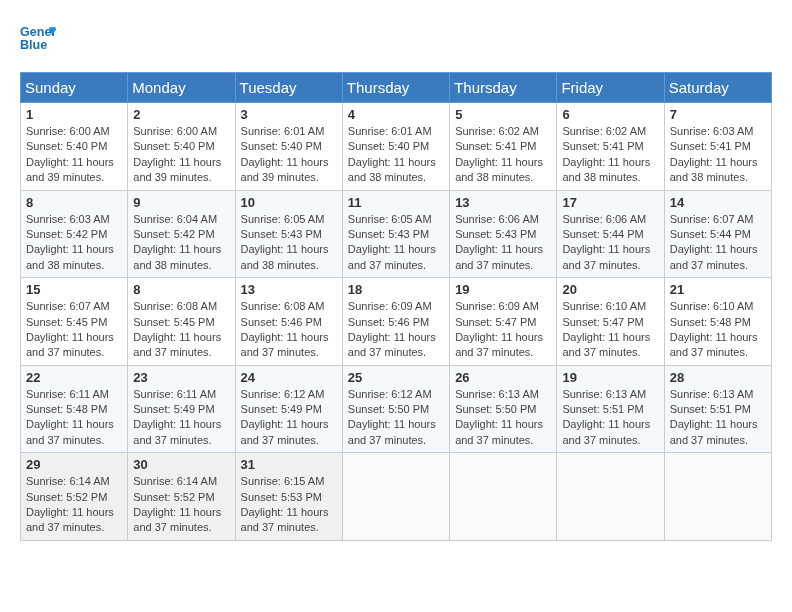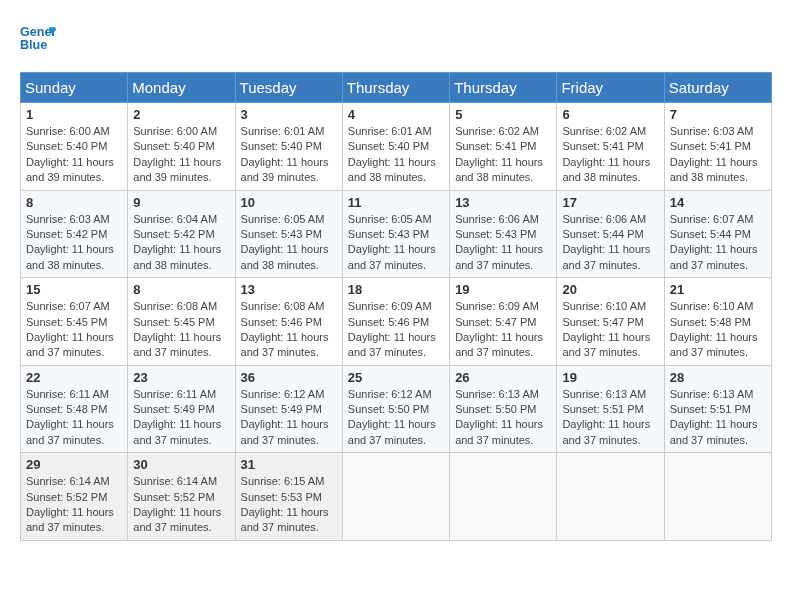--- a/index.html
+++ b/index.html
@@ -301,21 +301,21 @@
       </td>
         <td>
         <span class="day-number">23</span>
         <div class="day-info">
           Sunrise: 6:11 AM<br>
           Sunset: 5:49 PM<br>
           Daylight: 11 hours and 37 minutes.
         </div>
       </td>
         <td>
-        <span class="day-number">36</span>
+        <span class="day-number">24</span>
         <div class="day-info">
           Sunrise: 6:12 AM<br>
           Sunset: 5:49 PM<br>
           Daylight: 11 hours and 37 minutes.
         </div>
       </td>
         <td>
         <span class="day-number">25</span>
         <div class="day-info">
           Sunrise: 6:12 AM<br>

